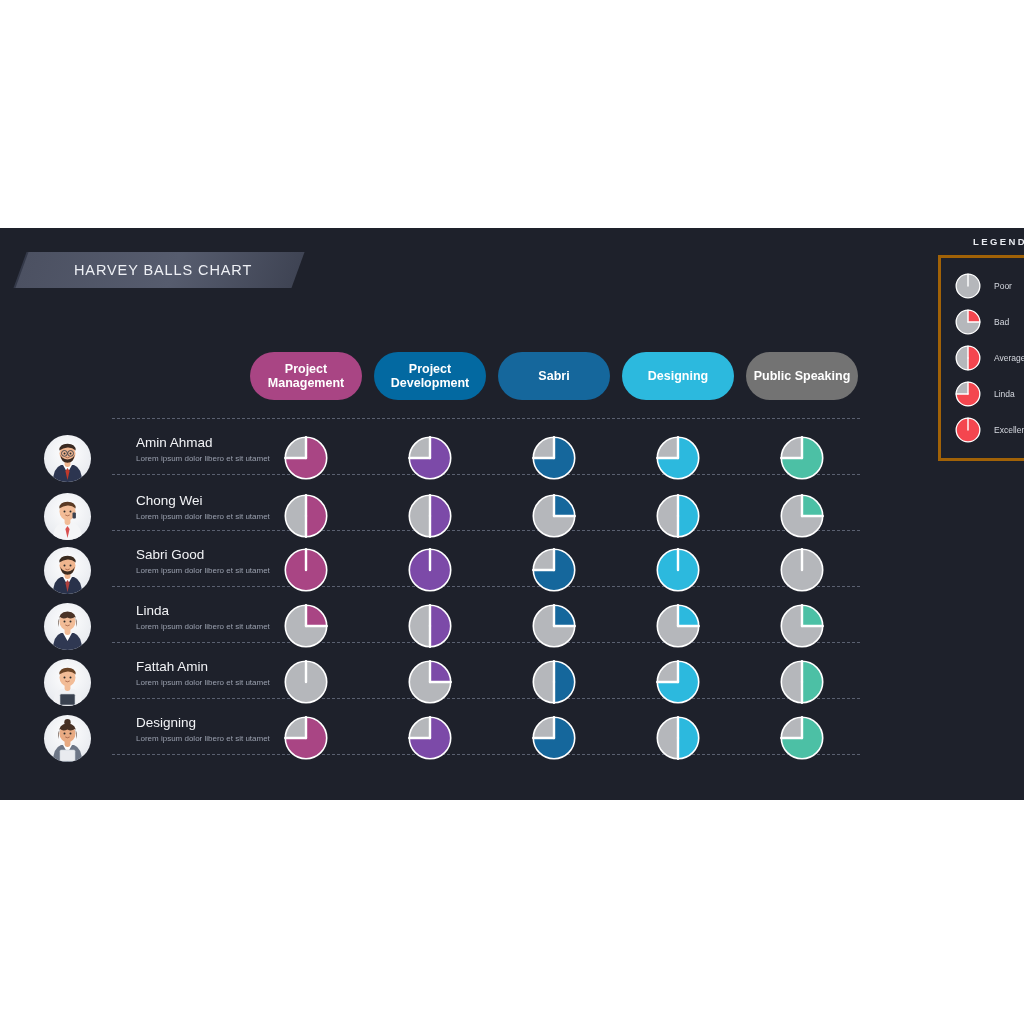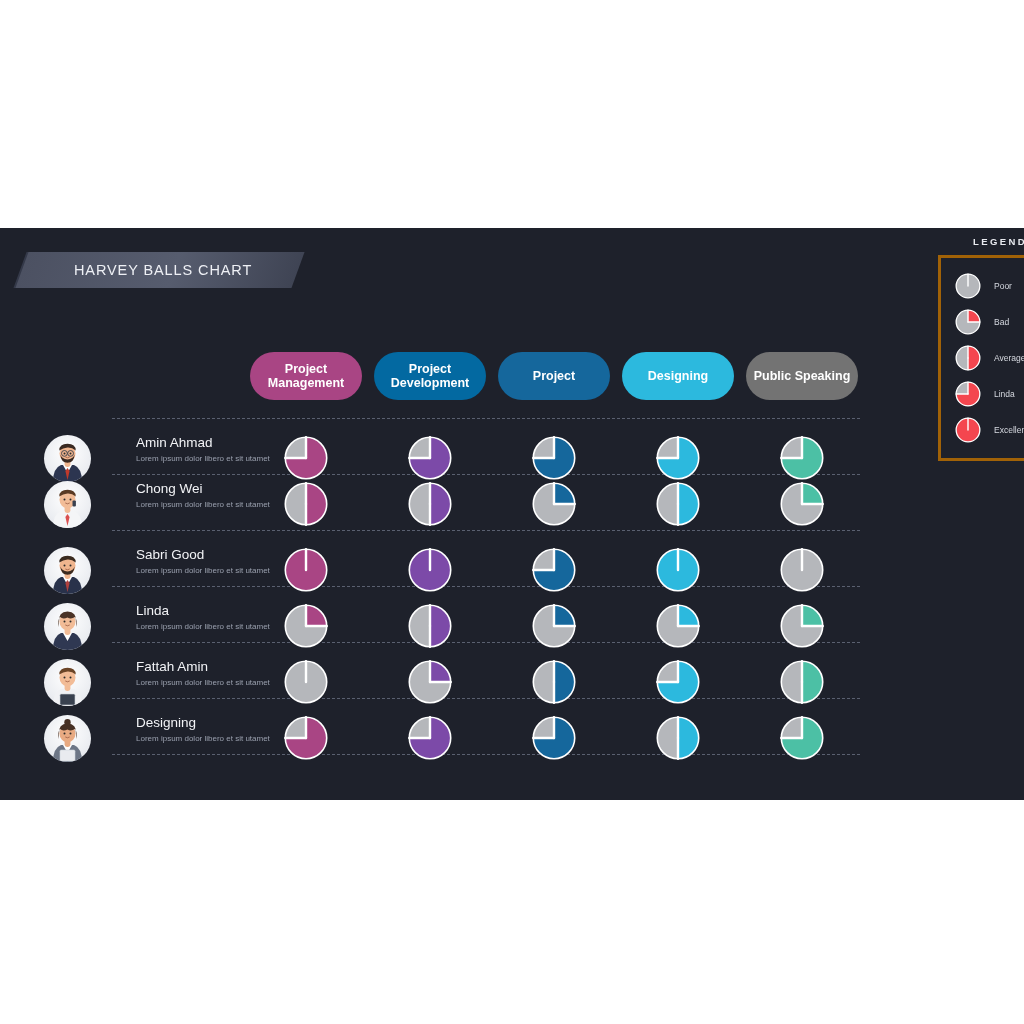--- a/index.html
+++ b/index.html
@@ -131,21 +131,21 @@
   </div>
 
   <div id="headers">
       <div class="pill" style="left: 250px; top: 124px; background: rgb(169, 69, 132);">
         <span>Project Management</span>
       </div>
       <div class="pill" style="left: 374px; top: 124px; background: #0369a1;">
         <span>Project Development</span>
       </div>
       <div class="pill" style="left: 498px; top: 124px; background: rgb(21, 103, 156);">
-        <span>Project</span>
+        <span>Sabri</span>
       </div>
       <div class="pill" style="left: 622px; top: 124px; background: rgb(44, 185, 222);">
         <span>Designing</span>
       </div>
       <div class="pill" style="left: 746px; top: 124px; background: #737373;">
         <span>Public Speaking</span>
       </div>
     </div>
   <div id="rowsarea">
       <div class="sep" style="top: 190px;"></div>
@@ -216,21 +216,21 @@
         <div class="ball" style="left: 780px;">
           <svg width="44" height="44" viewBox="0 0 44 44">
             <circle cx="22" cy="22" r="20.7" fill="#b5b7bb"></circle>
              <path d="M 22 22 L 22 1.3000000000000007 A 20.7 20.7 0 1 1 1.3000000000000007 22.000000000000004 Z" fill="#4cc0a5"></path>
              <line x1="22" y1="22" x2="22" y2="1.3000000000000007" stroke="#ffffff" stroke-width="2.42" stroke-linecap="round"></line>
              <line x1="22" y1="22" x2="1.3000000000000007" y2="22.000000000000004" stroke="#ffffff" stroke-width="2.42" stroke-linecap="round"></line>
             <circle cx="22" cy="22" r="20.7" fill="none" stroke="#ffffff" stroke-width="1.6"></circle>
           </svg>
         </div>
       </div>
-      <div class="rowitem" style="top: 248px; padding-left: 38px;">
+      <div class="rowitem" style="top: 260px; padding-left: 38px;">
         <div class="avatar">
           <svg width="47" height="47" viewBox="0 0 47 47">
             <path d="M 9 47 Q 9 33 17 30 L 30 30 Q 38 33 38 47 Z" fill="#f4f5f7"></path>
             <path d="M 19 30 L 23.5 38 L 28 30 Z" fill="#f4f5f7"></path>
             <path d="M 23.5 33 L 25.6 36 L 23.5 45 L 21.4 36 Z" fill="#d94f4f"></path>
             <rect x="20.6" y="25" width="5.8" height="7" rx="2.4" fill="#f2bc97"></rect>
             <ellipse cx="23.5" cy="18.5" rx="8" ry="9" fill="#f2bc97"></ellipse>
             <path d="M 15.3 15.5 Q 15.3 8.8 23.5 8.8 Q 31.7 8.8 31.7 15.5 Q 28 12.3 23.5 12.6 Q 19 12.9 15.3 15.5 Z" fill="#5a3a24"></path>
             <circle cx="20.5" cy="18.4" r="1" fill="#2b2b2b"></circle>
             <circle cx="26.5" cy="18.4" r="1" fill="#2b2b2b"></circle>

